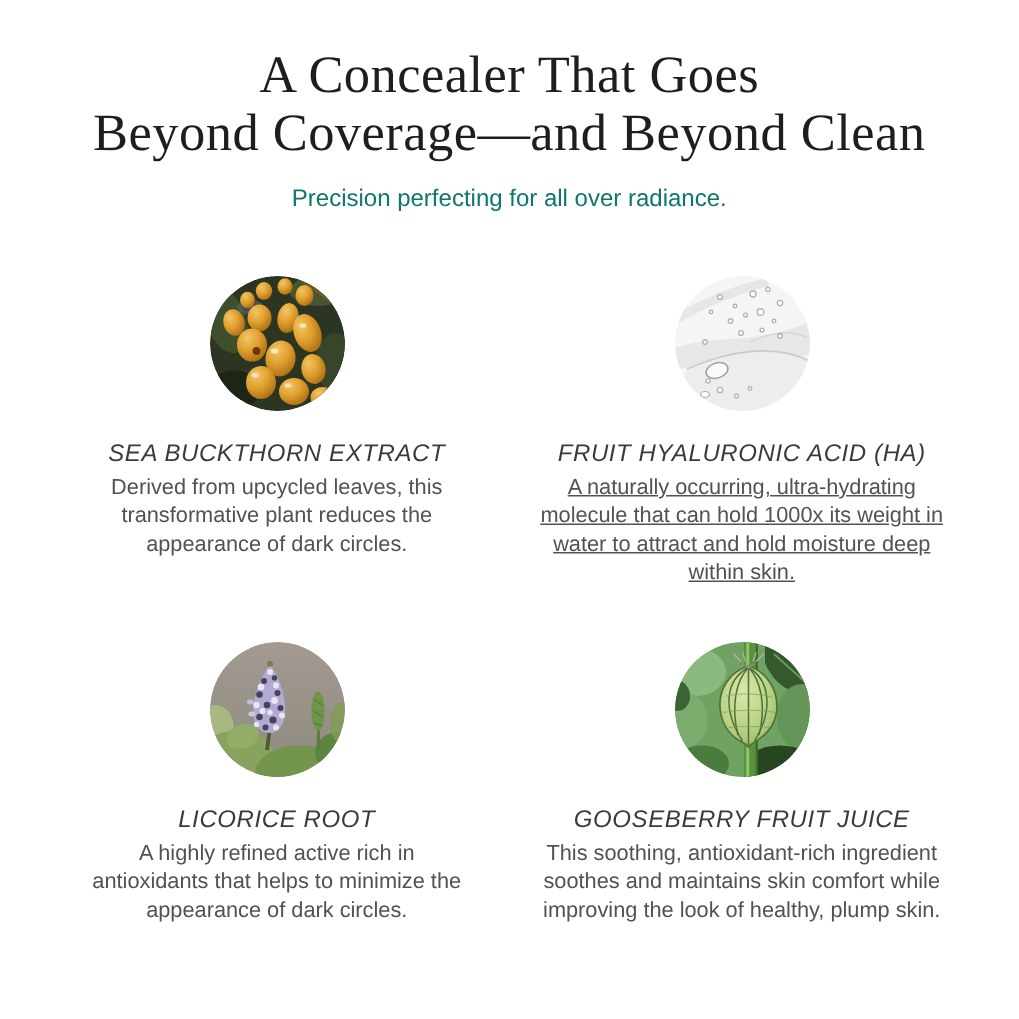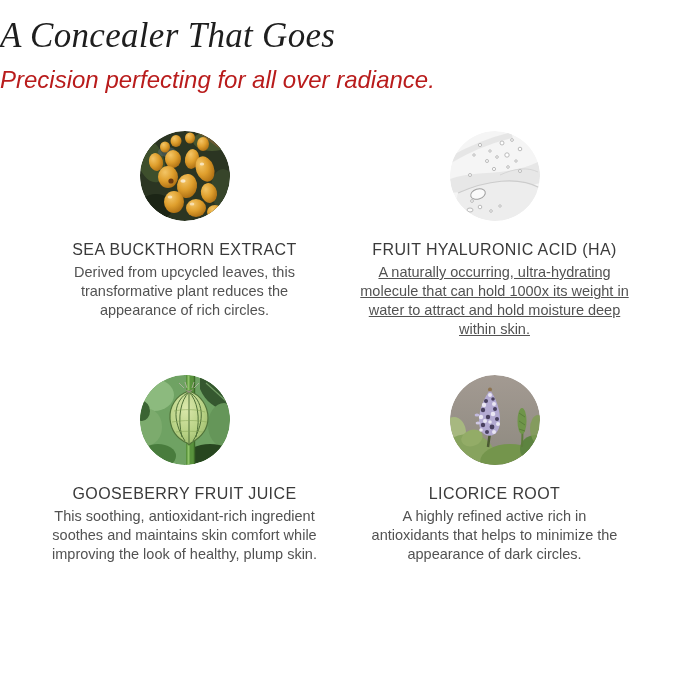--- a/index.html
+++ b/index.html
@@ -2,35 +2,35 @@
 <html><head>
 <meta charset="utf-8">
 <style>
   html,body{margin:0;padding:0;background:#ffffff;}
   body{
     width:679px;height:679px;overflow:hidden;
     font-family:"Liberation Sans", sans-serif;
     -webkit-font-smoothing:antialiased;
   }
   .page{width:679px;height:679px;background:#ffffff;}
-  .header{padding-top:16px;text-align:left;font-style:italic;}
+  .header{padding-top:30px;text-align:center;}
   .title{
     margin:0;
     font-family:"Liberation Serif", serif;
     font-weight:400;
     font-size:35px;
     line-height:39px;
     letter-spacing:0.3px;
     color:#1e1e1e;
   }
   .subtitle{
     margin:13px 0 0 0;
-    font-size:24px;
+    font-size:16px;
     line-height:24px;
-    color:#b91c1c;
+    color:#0f766e;
     font-weight:400;
   }
   .grid{
     margin-top:39px;
     display:grid;
     grid-template-columns:296px 296px;
     column-gap:14px;
     row-gap:36px;
     justify-content:center;
   }
@@ -40,40 +40,42 @@
     margin:0 auto;overflow:hidden;display:block;
   }
   .photo svg{display:block;width:90px;height:90px;}
   .ing-name{
     margin:19px 0 0 0;
     font-size:16px;
     line-height:19px;
     letter-spacing:0.4px;
     color:#3a3a3a;
     font-weight:400;
+    font-style:italic;
   }
   .ing-desc{
     margin:4px auto 0 auto;
     font-size:14.5px;
     line-height:19px;
     color:#525252;
   }
   .cell-1 .ing-desc{max-width:252px;}
   .cell-2 .ing-desc{max-width:278px;text-decoration:underline;}
   .cell-3 .ing-desc{max-width:252px;}
   .cell-4 .ing-desc{max-width:300px;}
 </style>
 </head>
 <body>
 
 <div class="page">
 
   <div class="header">
     <h1 class="title">
       <span>A Concealer That Goes</span><br>
+      <span>Beyond Coverage—and Beyond Clean</span>
     </h1>
     <p class="subtitle">Precision perfecting for all over radiance.</p>
   </div>
 
   <div class="grid">
 
     <div class="cell cell-1">
       <span class="photo" aria-label="sea-buckthorn-berries-photo">
         <svg viewBox="0 0 90 90" xmlns="http://www.w3.org/2000/svg">
           <defs>
@@ -110,21 +112,21 @@
             <ellipse cx="56" cy="77" rx="10" ry="9" fill="url(#berry)"></ellipse>
             <ellipse cx="75" cy="81" rx="8" ry="7" fill="url(#berry)"></ellipse>
             <ellipse cx="43" cy="50" rx="2.6" ry="1.7" fill="#ffffff" opacity="0.65"></ellipse>
             <ellipse cx="62" cy="33" rx="2.2" ry="1.5" fill="#ffffff" opacity="0.6"></ellipse>
             <ellipse cx="30" cy="66" rx="2.4" ry="1.6" fill="#ffffff" opacity="0.55"></ellipse>
             <ellipse cx="52" cy="73" rx="2.4" ry="1.5" fill="#ffffff" opacity="0.5"></ellipse>
           </g>
         </svg>
       </span>
       <h2 class="ing-name">SEA BUCKTHORN EXTRACT</h2>
-      <p class="ing-desc">Derived from upcycled leaves, this transformative plant reduces the appearance of rich circles.</p>
+      <p class="ing-desc">Derived from upcycled leaves, this transformative plant reduces the appearance of dark circles.</p>
     </div>
 
     <div class="cell cell-2">
       <span class="photo" aria-label="clear-hydrating-gel-photo">
         <svg viewBox="0 0 90 90" xmlns="http://www.w3.org/2000/svg">
           <defs>
               <clipPath id="c2">
                 <circle cx="45" cy="45" r="45"></circle>
               </clipPath>
             </defs>
@@ -155,68 +157,20 @@
               <circle cx="22" cy="70" r="1.4"></circle>
                 <circle cx="50" cy="75" r="1.2"></circle>
             </g>
             <ellipse cx="28" cy="63" rx="7.5" ry="5" fill="#fafafa" stroke="#9f9f9f" stroke-width="1" transform="rotate(-18 28 63)"></ellipse>
             <ellipse cx="20" cy="79" rx="3" ry="2" fill="#fafafa" stroke="#ababab" stroke-width="0.8"></ellipse>
           </g>
         </svg>
       </span>
       <h2 class="ing-name">FRUIT HYALURONIC ACID (HA)</h2>
       <p class="ing-desc">A naturally occurring, ultra-hydrating molecule that can hold 1000x its weight in water to attract and hold moisture deep within skin.</p>
-    </div>
-
-    <div class="cell cell-4">
-      <span class="photo" aria-label="gooseberry-fruit-photo">
-        <svg viewBox="0 0 90 90" xmlns="http://www.w3.org/2000/svg">
-          <defs>
-            <clipPath id="c4">
-                <circle cx="45" cy="45" r="45"></circle>
-              </clipPath>
-            <radialGradient id="husk" cx="42%" cy="32%" r="85%">
-              <stop offset="0%" stop-color="#dbe8ab"></stop>
-              <stop offset="55%" stop-color="#b7d184"></stop>
-              <stop offset="100%" stop-color="#8fae5e"></stop>
-            </radialGradient>
-          </defs>
-          <g clip-path="url(#c4)">
-            <rect width="90" height="90" fill="#6fa263"></rect>
-            <ellipse cx="14" cy="20" rx="20" ry="16" fill="#8cba7e"></ellipse>
-            <path d="M60 0 L90 0 L90 34 C78 36 66 28 60 14 Z" fill="#35582f"></path>
-            <path d="M66 8 L86 26 M70 4 L88 16" stroke="#6f9a62" stroke-width="1.2" fill="none"></path>
-            <ellipse cx="8" cy="52" rx="14" ry="18" fill="#7cab6d"></ellipse>
-            <ellipse cx="84" cy="50" rx="16" ry="22" fill="#659659"></ellipse>
-            <ellipse cx="70" cy="83" rx="24" ry="14" fill="#27461f"></ellipse>
-            <ellipse cx="18" cy="81" rx="18" ry="12" fill="#497c3d"></ellipse>
-            <ellipse cx="2" cy="36" rx="8" ry="10" fill="#3b6433"></ellipse>
-            <rect x="46" y="0" width="9" height="90" fill="#58923c"></rect>
-            <path d="M48.5 0 L48.5 90" stroke="#8fc468" stroke-width="2" fill="none"></path>
-            <path d="M54.5 0 L54.5 90" stroke="#3c6a28" stroke-width="1.4" fill="none"></path>
-            <path d="M49 16 C36 20 29 32 30 44 C31 56 38 64 47 68 L49 70 L51 68 C60 63 68 55 68 43 C68 31 61 20 49 16 Z" fill="url(#husk)" stroke="#51743a" stroke-width="1.2"></path>
-            <g stroke="#4f7038" stroke-width="1" fill="none">
-              <path d="M49 17 L49 69"></path>
-              <path d="M49 17 C41 25 37 42 42 62"></path>
-              <path d="M49 17 C34 25 31 44 45 66"></path>
-              <path d="M49 17 C57 25 61 42 56 62"></path>
-              <path d="M49 17 C63 25 66 45 53 66"></path>
-            </g>
-            <g stroke="#86a658" stroke-width="0.6" fill="none" opacity="0.9">
-              <path d="M34 36 C44 34 56 34 65 37"></path>
-              <path d="M32 47 C44 45 56 45 67 47"></path>
-              <path d="M36 57 C45 56 54 56 63 57"></path>
-            </g>
-            <path d="M44 14 L49 18 L54 14 L49 16 Z" fill="#96917f"></path>
-            <path d="M44 13 L39 8 M54 13 L59 8 M47 13 L45 7 M52 13 L54 7" stroke="#b9b5a6" stroke-width="0.8" fill="none"></path>
-          </g>
-        </svg>
-      </span>
-      <h2 class="ing-name">GOOSEBERRY FRUIT JUICE</h2>
-      <p class="ing-desc">This soothing, antioxidant-rich ingredient soothes and maintains skin comfort while improving the look of healthy, plump skin.</p>
     </div>
 
     <div class="cell cell-3">
       <span class="photo" aria-label="licorice-flower-photo">
         <svg viewBox="0 0 90 90" xmlns="http://www.w3.org/2000/svg">
           <defs>
             <clipPath id="c3">
                 <circle cx="45" cy="45" r="45"></circle>
               </clipPath>
             <linearGradient id="bg3" x1="0" y1="0" x2="0" y2="1">
@@ -263,14 +217,62 @@
             <ellipse cx="27" cy="40" rx="2.4" ry="1.6" fill="#c2bade"></ellipse>
             <ellipse cx="28" cy="48" rx="2.4" ry="1.6" fill="#cfc8e4"></ellipse>
             <circle cx="40" cy="14.5" r="2" fill="#8d7350"></circle>
           </g>
         </svg>
       </span>
       <h2 class="ing-name">LICORICE ROOT</h2>
       <p class="ing-desc">A highly refined active rich in antioxidants that helps to minimize the appearance of dark circles.</p>
     </div>
 
+    <div class="cell cell-4">
+      <span class="photo" aria-label="gooseberry-fruit-photo">
+        <svg viewBox="0 0 90 90" xmlns="http://www.w3.org/2000/svg">
+          <defs>
+            <clipPath id="c4">
+                <circle cx="45" cy="45" r="45"></circle>
+              </clipPath>
+            <radialGradient id="husk" cx="42%" cy="32%" r="85%">
+              <stop offset="0%" stop-color="#dbe8ab"></stop>
+              <stop offset="55%" stop-color="#b7d184"></stop>
+              <stop offset="100%" stop-color="#8fae5e"></stop>
+            </radialGradient>
+          </defs>
+          <g clip-path="url(#c4)">
+            <rect width="90" height="90" fill="#6fa263"></rect>
+            <ellipse cx="14" cy="20" rx="20" ry="16" fill="#8cba7e"></ellipse>
+            <path d="M60 0 L90 0 L90 34 C78 36 66 28 60 14 Z" fill="#35582f"></path>
+            <path d="M66 8 L86 26 M70 4 L88 16" stroke="#6f9a62" stroke-width="1.2" fill="none"></path>
+            <ellipse cx="8" cy="52" rx="14" ry="18" fill="#7cab6d"></ellipse>
+            <ellipse cx="84" cy="50" rx="16" ry="22" fill="#659659"></ellipse>
+            <ellipse cx="70" cy="83" rx="24" ry="14" fill="#27461f"></ellipse>
+            <ellipse cx="18" cy="81" rx="18" ry="12" fill="#497c3d"></ellipse>
+            <ellipse cx="2" cy="36" rx="8" ry="10" fill="#3b6433"></ellipse>
+            <rect x="46" y="0" width="9" height="90" fill="#58923c"></rect>
+            <path d="M48.5 0 L48.5 90" stroke="#8fc468" stroke-width="2" fill="none"></path>
+            <path d="M54.5 0 L54.5 90" stroke="#3c6a28" stroke-width="1.4" fill="none"></path>
+            <path d="M49 16 C36 20 29 32 30 44 C31 56 38 64 47 68 L49 70 L51 68 C60 63 68 55 68 43 C68 31 61 20 49 16 Z" fill="url(#husk)" stroke="#51743a" stroke-width="1.2"></path>
+            <g stroke="#4f7038" stroke-width="1" fill="none">
+              <path d="M49 17 L49 69"></path>
+              <path d="M49 17 C41 25 37 42 42 62"></path>
+              <path d="M49 17 C34 25 31 44 45 66"></path>
+              <path d="M49 17 C57 25 61 42 56 62"></path>
+              <path d="M49 17 C63 25 66 45 53 66"></path>
+            </g>
+            <g stroke="#86a658" stroke-width="0.6" fill="none" opacity="0.9">
+              <path d="M34 36 C44 34 56 34 65 37"></path>
+              <path d="M32 47 C44 45 56 45 67 47"></path>
+              <path d="M36 57 C45 56 54 56 63 57"></path>
+            </g>
+            <path d="M44 14 L49 18 L54 14 L49 16 Z" fill="#96917f"></path>
+            <path d="M44 13 L39 8 M54 13 L59 8 M47 13 L45 7 M52 13 L54 7" stroke="#b9b5a6" stroke-width="0.8" fill="none"></path>
+          </g>
+        </svg>
+      </span>
+      <h2 class="ing-name">GOOSEBERRY FRUIT JUICE</h2>
+      <p class="ing-desc">This soothing, antioxidant-rich ingredient soothes and maintains skin comfort while improving the look of healthy, plump skin.</p>
+    </div>
+
   </div>
 </div>
 
 </body></html>

